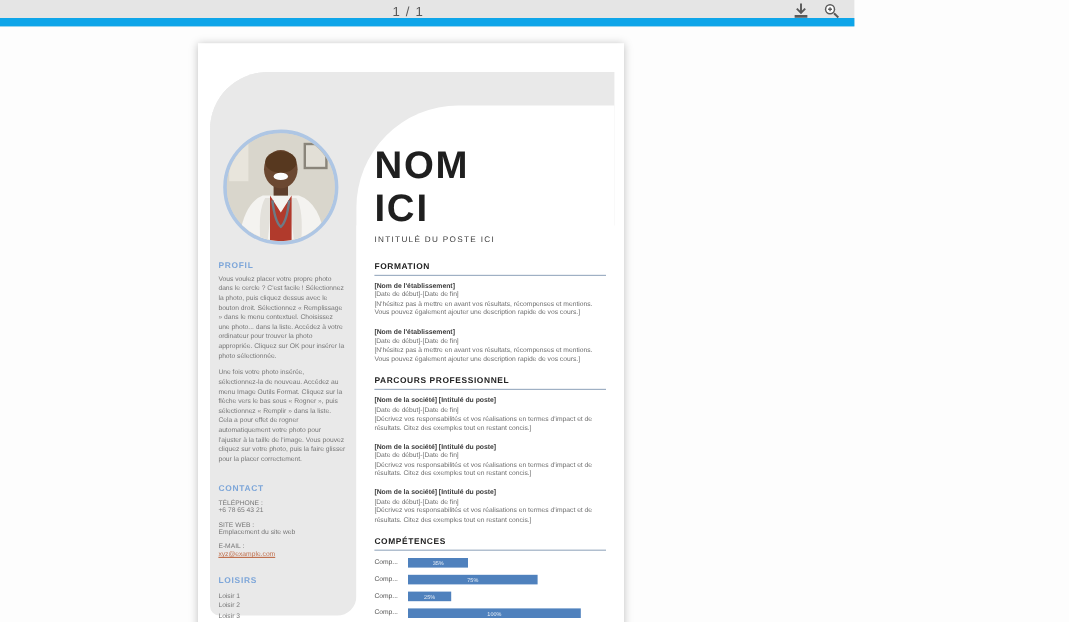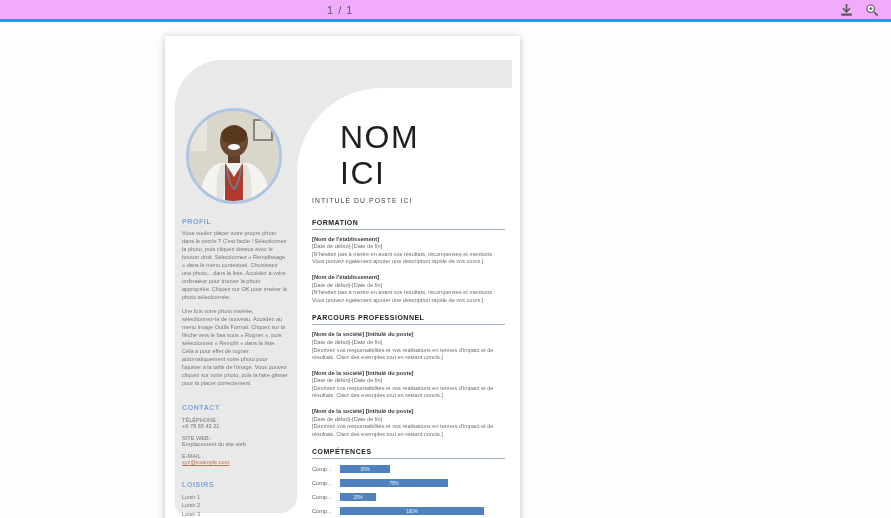--- a/index.html
+++ b/index.html
@@ -1,21 +1,21 @@
 <!DOCTYPE html>
 <html><head>
 <meta charset="utf-8">
 <style>
   * { margin:0; padding:0; box-sizing:border-box; }
   html,body { width:891px; height:518px; overflow:hidden; background:#fdfdfd;
     font-family:"Liberation Sans", sans-serif; }
 
   
-  .toolbar { position:absolute; left:0; top:0; width:891px; height:22px;
-    background:#f0abfc; border-bottom:3px solid #0ea5e9; z-index:50; }
+  .toolbar { position:absolute; left:0; top:0; width:712px; height:22px;
+    background:#e5e5e5; border-bottom:7px solid #0ea5e9; z-index:50; }
   .page-indicator { position:absolute; left:327px; top:4px; font-size:11px;
     color:#5a5a5a; letter-spacing:1px; }
   .tb-btn { position:absolute; top:3px; width:18px; height:17px; cursor:pointer;
     color:#595959; display:flex; align-items:center; justify-content:center; }
   .tb-download { right:36px; }
   .tb-zoom { right:10px; }
 
   
   .page { position:absolute; left:165px; top:36px; width:355px; height:545px;
     background:#ffffff; box-shadow:0 1px 7px rgba(0,0,0,.25); overflow:hidden; }
@@ -39,21 +39,21 @@
   .side-p { font-size:5.6px; line-height:1.42; color:#777; margin-bottom:7px; }
   .side-label { font-size:5.6px; color:#777; margin-top:6px; }
   .side-value { font-size:5.6px; color:#777; margin-bottom:2px; }
   .email-link { font-size:5.6px; color:#c0714f; text-decoration:underline; cursor:pointer; }
   .gap-lg { margin-top:16px; }
   .loisir { font-size:5.6px; color:#777; line-height:1.5; }
 
   
   .main-col { position:absolute; left:147px; top:84px; width:193px; }
   .big-name { font-size:32px; line-height:1.12; color:#1f1f1f; letter-spacing:1.5px;
-    font-weight:400;margin-left:28px; }
+    font-weight:700; }
   .job-title { font-size:6.8px; letter-spacing:1.1px; color:#3c3c3c; margin-top:5px; }
 
   .section-h { font-size:7px; font-weight:bold; color:#222; letter-spacing:.5px;
     border-bottom:1px solid #9fb0c4; padding-bottom:3px; margin-bottom:6px; }
   .sec-formation { margin-top:15px; }
   .entry { margin-bottom:8px; }
   .entry-name { font-size:5.7px; font-weight:bold; color:#3a3a3a; line-height:1.35; }
   .entry-dates { font-size:5.6px; color:#6e6e6e; line-height:1.35; }
   .entry-desc { font-size:5.6px; color:#6e6e6e; line-height:1.35; }
 

